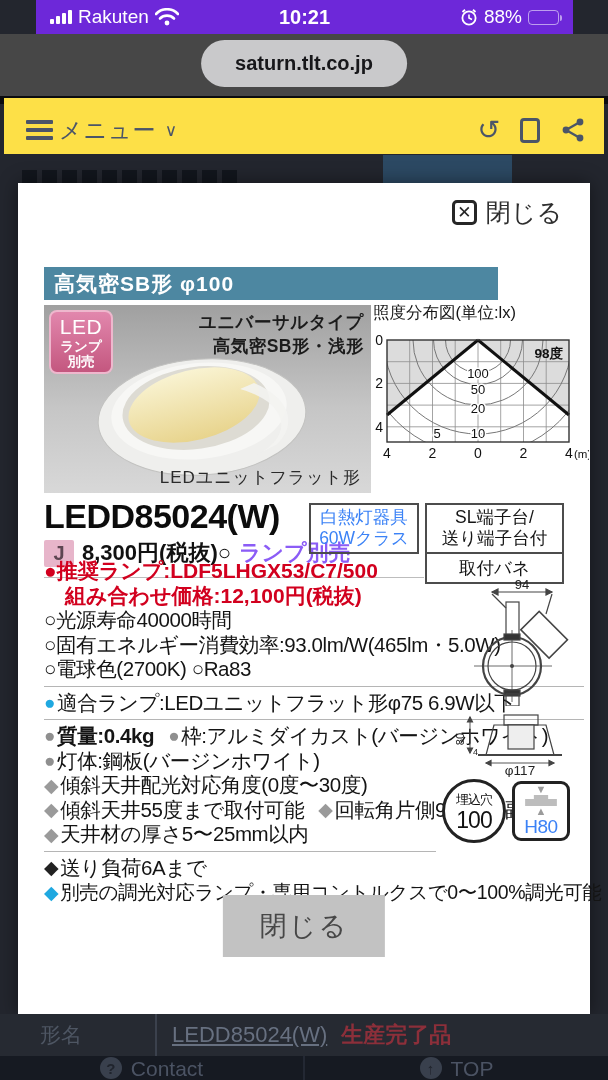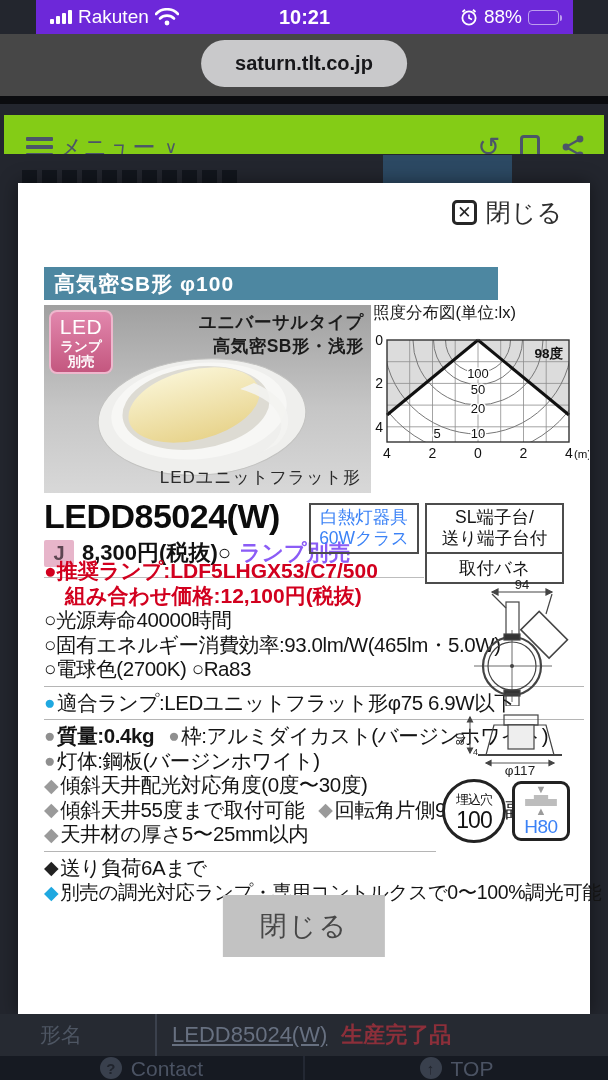--- a/index.html
+++ b/index.html
@@ -19,21 +19,21 @@
   .bars{display:flex;align-items:flex-end;gap:2px;height:14px;}
   .bars i{display:block;width:4px;background:#fff;border-radius:1px;}
   .battery{width:31px;height:15px;border:1.5px solid rgba(255,255,255,.55);border-radius:4px;position:relative;padding:1.5px;}
   .battery .fill{height:100%;width:86%;background:#fff;border-radius:2px;}
   .battery:after{content:"";position:absolute;right:-4px;top:4px;width:2.5px;height:6px;background:rgba(255,255,255,.55);border-radius:0 2px 2px 0;}
   .toolbar{position:absolute;left:0;top:34px;width:608px;height:62px;background:#474747;}
   .urlpill{position:absolute;left:50%;top:6px;transform:translateX(-50%);
     background:#c9c9cb;border-radius:26px;padding:12px 34px;font-size:20px;font-weight:bold;color:#17171a;}
   .chrome-gap{position:absolute;left:0;top:96px;width:608px;height:8px;background:#0b0c0f;}
   
-  .site-nav{position:absolute;left:4px;top:115px;width:600px;height:64px;background:#84cc16;
+  .site-nav{position:absolute;left:4px;top:98px;width:600px;height:64px;background:#fde047;
     display:flex;align-items:center;color:#4b5568;}
   .hamburger{width:27px;margin-left:22px;display:flex;flex-direction:column;gap:4px;}
   .hamburger i{height:4px;background:#4b5568;border-radius:1px;}
   .menu-label{font-size:23px;margin-left:6px;letter-spacing:1px;}
   .menu-chev{font-size:17px;margin-left:8px;}
   .nav-right{margin-left:auto;display:flex;align-items:center;gap:20px;margin-right:18px;}
   .icon-history{font-size:27px;line-height:1;}
   .icon-page{width:20px;height:25px;border:3px solid #4b5568;border-radius:4px;}
   .dim-strip{position:absolute;left:0;top:154px;width:608px;height:30px;background:#23262e;}
   .dim-text{position:absolute;left:22px;top:170px;display:flex;gap:5px;}

